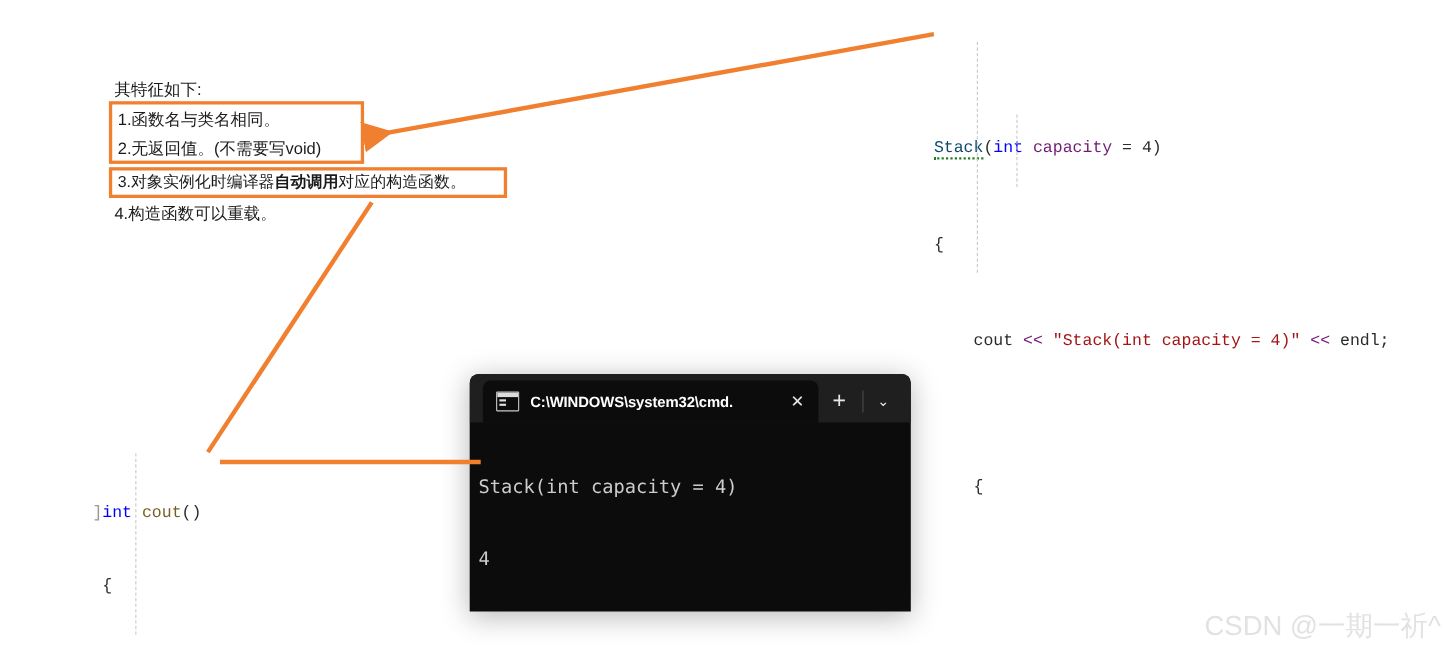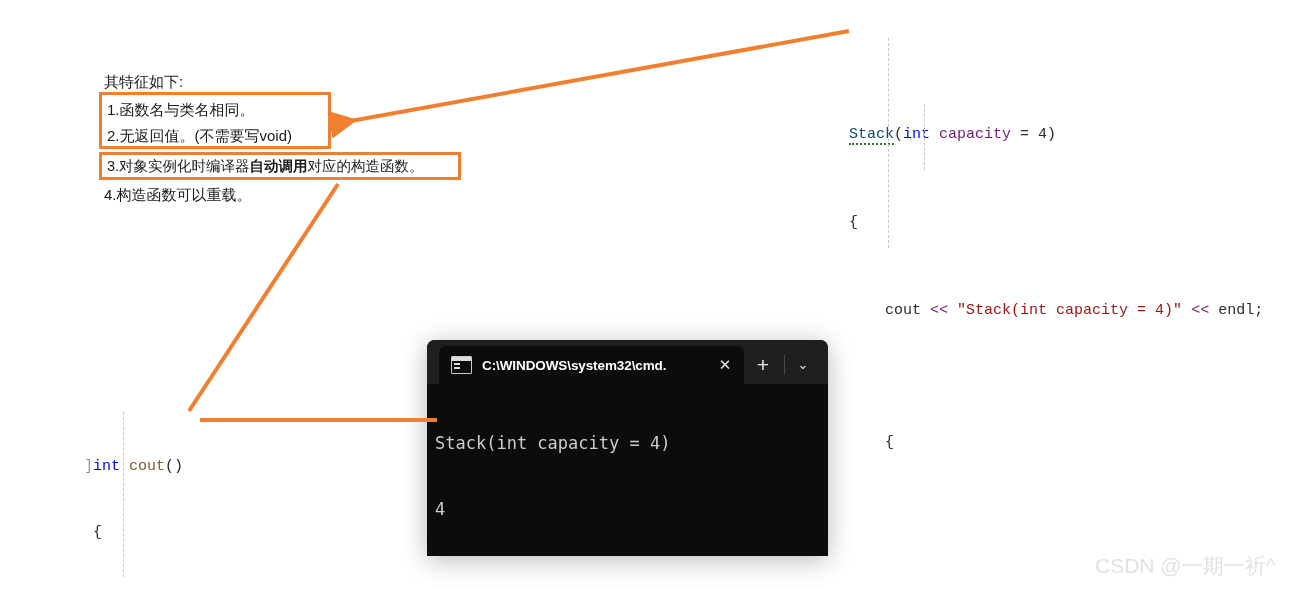--- a/index.html
+++ b/index.html
@@ -135,21 +135,21 @@
     font-size:17px;line-height:22px;
     color:#cccccc;white-space:pre;
   }
 
   
   #arrows{left:0;top:0;width:1315px;height:589px;pointer-events:none;}
 
   
   #watermark{
     left:1095px;top:552px;
-    color:#e2e2e2;font-size:21px;
+    color:#e2e2e2;font-size:25px;
     font-family:"Liberation Sans",sans-serif;
     white-space:nowrap;
   }
 </style>
 </head>
 <body>
 
 <div class="abs" id="notes">
   <div class="note-title">其特征如下:</div>
 

